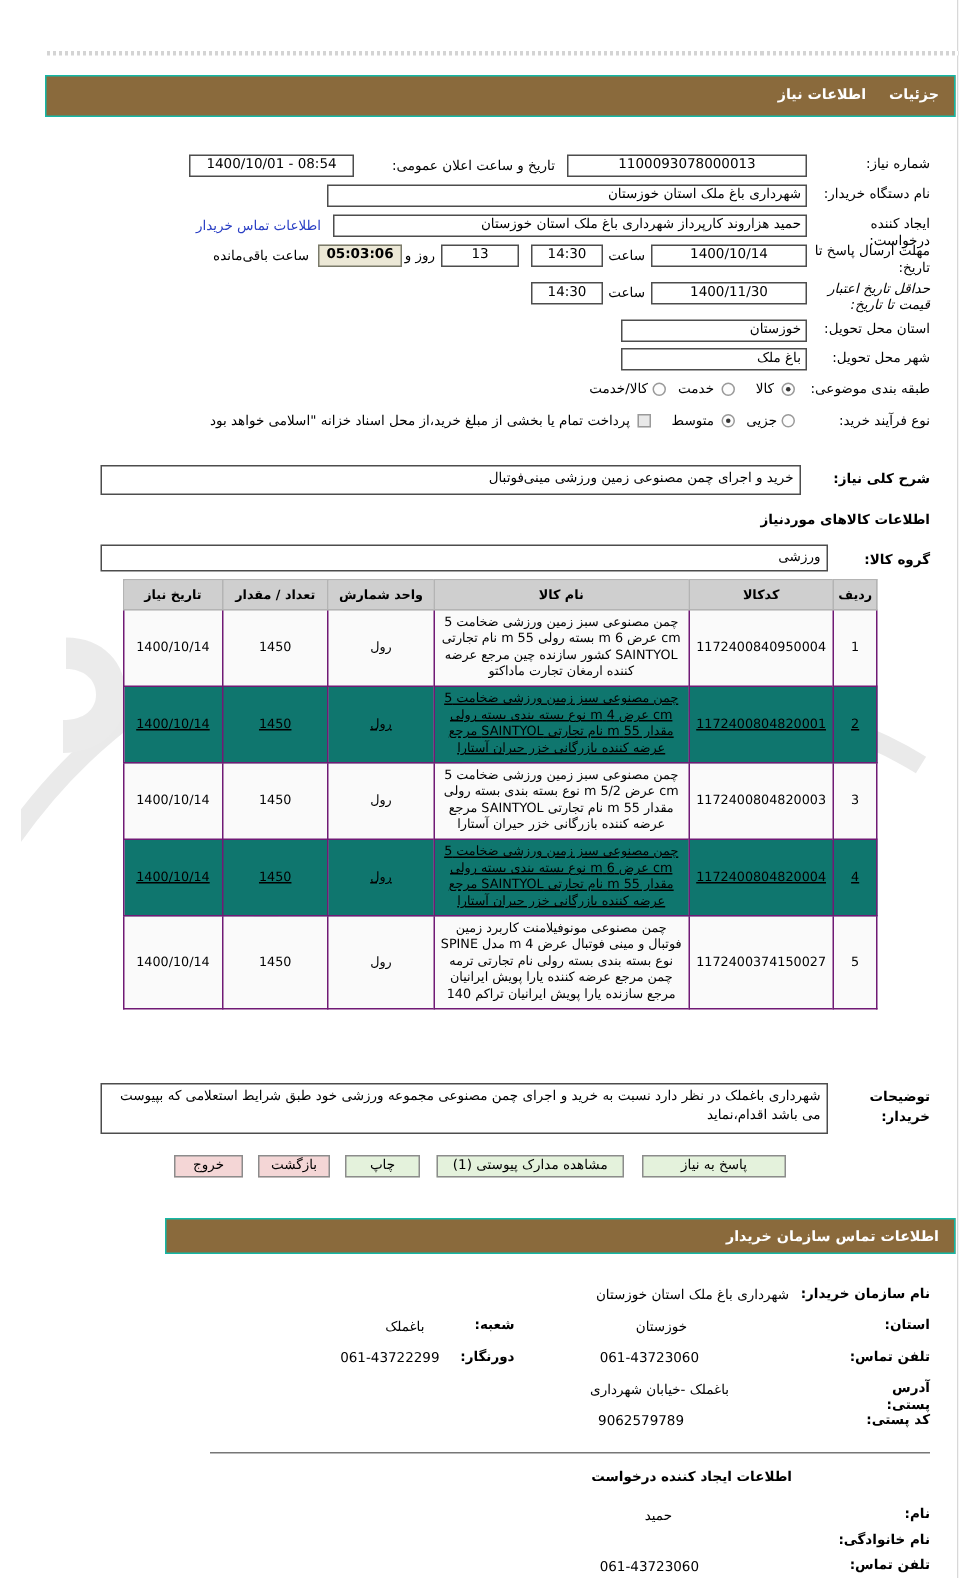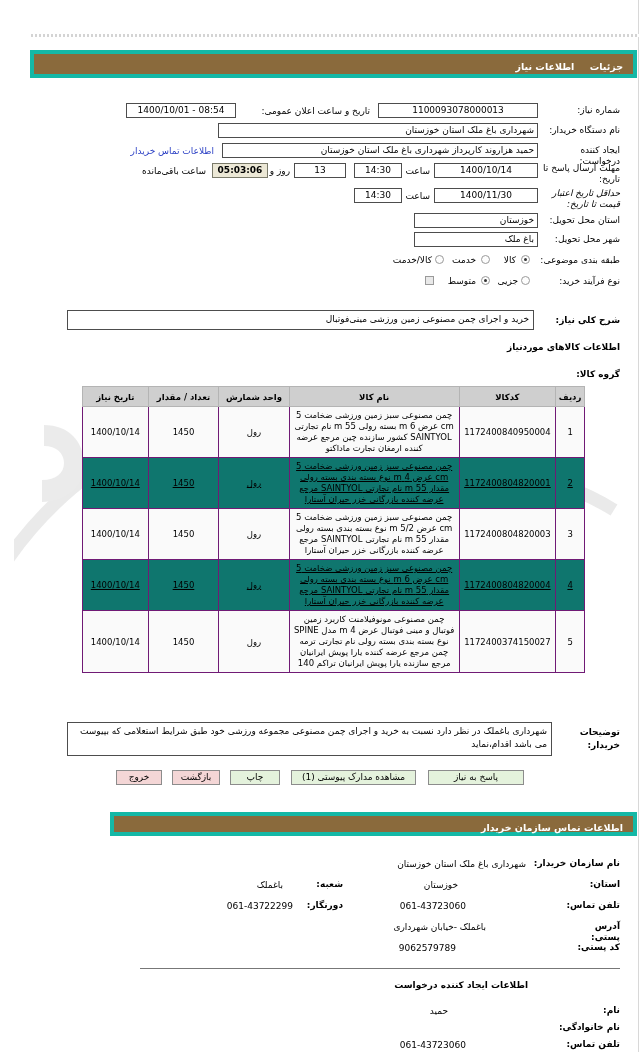--- a/index.html
+++ b/index.html
@@ -42,21 +42,21 @@
     top: 34px;
     width: 623px;
     height: 3px;
     background: repeating-linear-gradient(to left, #d4d4d4 0 2px, #fff 2px 4px);
   }
 
   
   .brownbar {
     position: absolute;
     background: #8a6a3c;
-    border: 4px solid #14b8a6;
+    border: 1px solid #14b8a6;
     box-sizing: border-box;
     color: #ffffff;
     font-weight: bold;
     font-size: 9.5px;
     text-align: right;
     line-height: 26px;
     padding-right: 10px;
     z-index: 2;
   }
   .brownbar .sp { margin-right: 12px; }
@@ -262,26 +262,28 @@
   <div class="plain" style="right:162px; top:254px;">خدمت</div>
   <div class="radio" style="right:194px; top:255px;"></div>
   <div class="plain" style="right:206px; top:254px;">کالا/خدمت</div>
 
   <div class="lbl" style="right:18px; top:276px; width:86px;">نوع فرآیند خرید:</div>
   <div class="radio" style="right:108px; top:276px;"></div>
   <div class="plain" style="right:120px; top:275px;">جزیی</div>
   <div class="radio on" style="right:148px; top:276px;"></div>
   <div class="plain" style="right:162px; top:275px;">متوسط</div>
   <div class="chk" style="right:204px; top:276px;"></div>
+  <div class="plain" style="right:218px; top:275px;">پرداخت تمام یا بخشی از مبلغ خرید،از محل اسناد خزانه "اسلامی خواهد بود</div>
 
   <div class="lbl b" style="right:18px; top:315px; width:80px;">شرح کلی نیاز:</div>
   <div class="bigbox" style="right:104px; top:310px; width:467px; height:20px;">خرید و اجرای چمن مصنوعی زمین ورزشی مینی‌فوتبال</div>
 
   <div class="lbl b" style="right:18px; top:342px; width:200px;">اطلاعات کالاهای موردنیاز</div>
   <div class="lbl b" style="right:18px; top:369px; width:60px;">گروه کالا:</div>
+  <div class="bigbox" style="right:86px; top:363px; width:485px; height:18px;">ورزشی</div>
 
   <table class="goods">
     <thead>
       <tr>
         <th style="width:24px;">ردیف</th>
         <th style="width:92px;">کدکالا</th>
         <th style="width:183px;">نام کالا</th>
         <th style="width:70px;">واحد شمارش</th>
         <th style="width:72px;">تعداد / مقدار</th>
         <th style="width:62px;">تاریخ نیاز</th>

